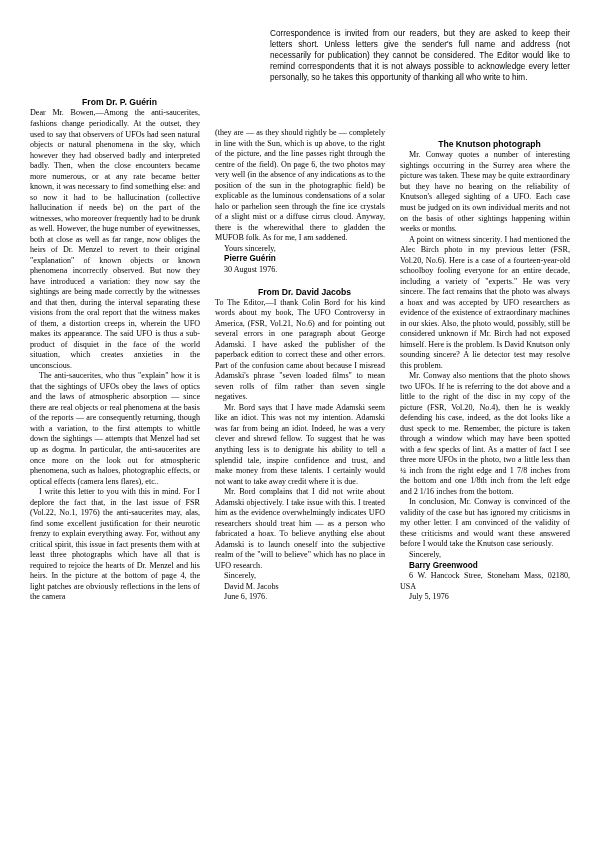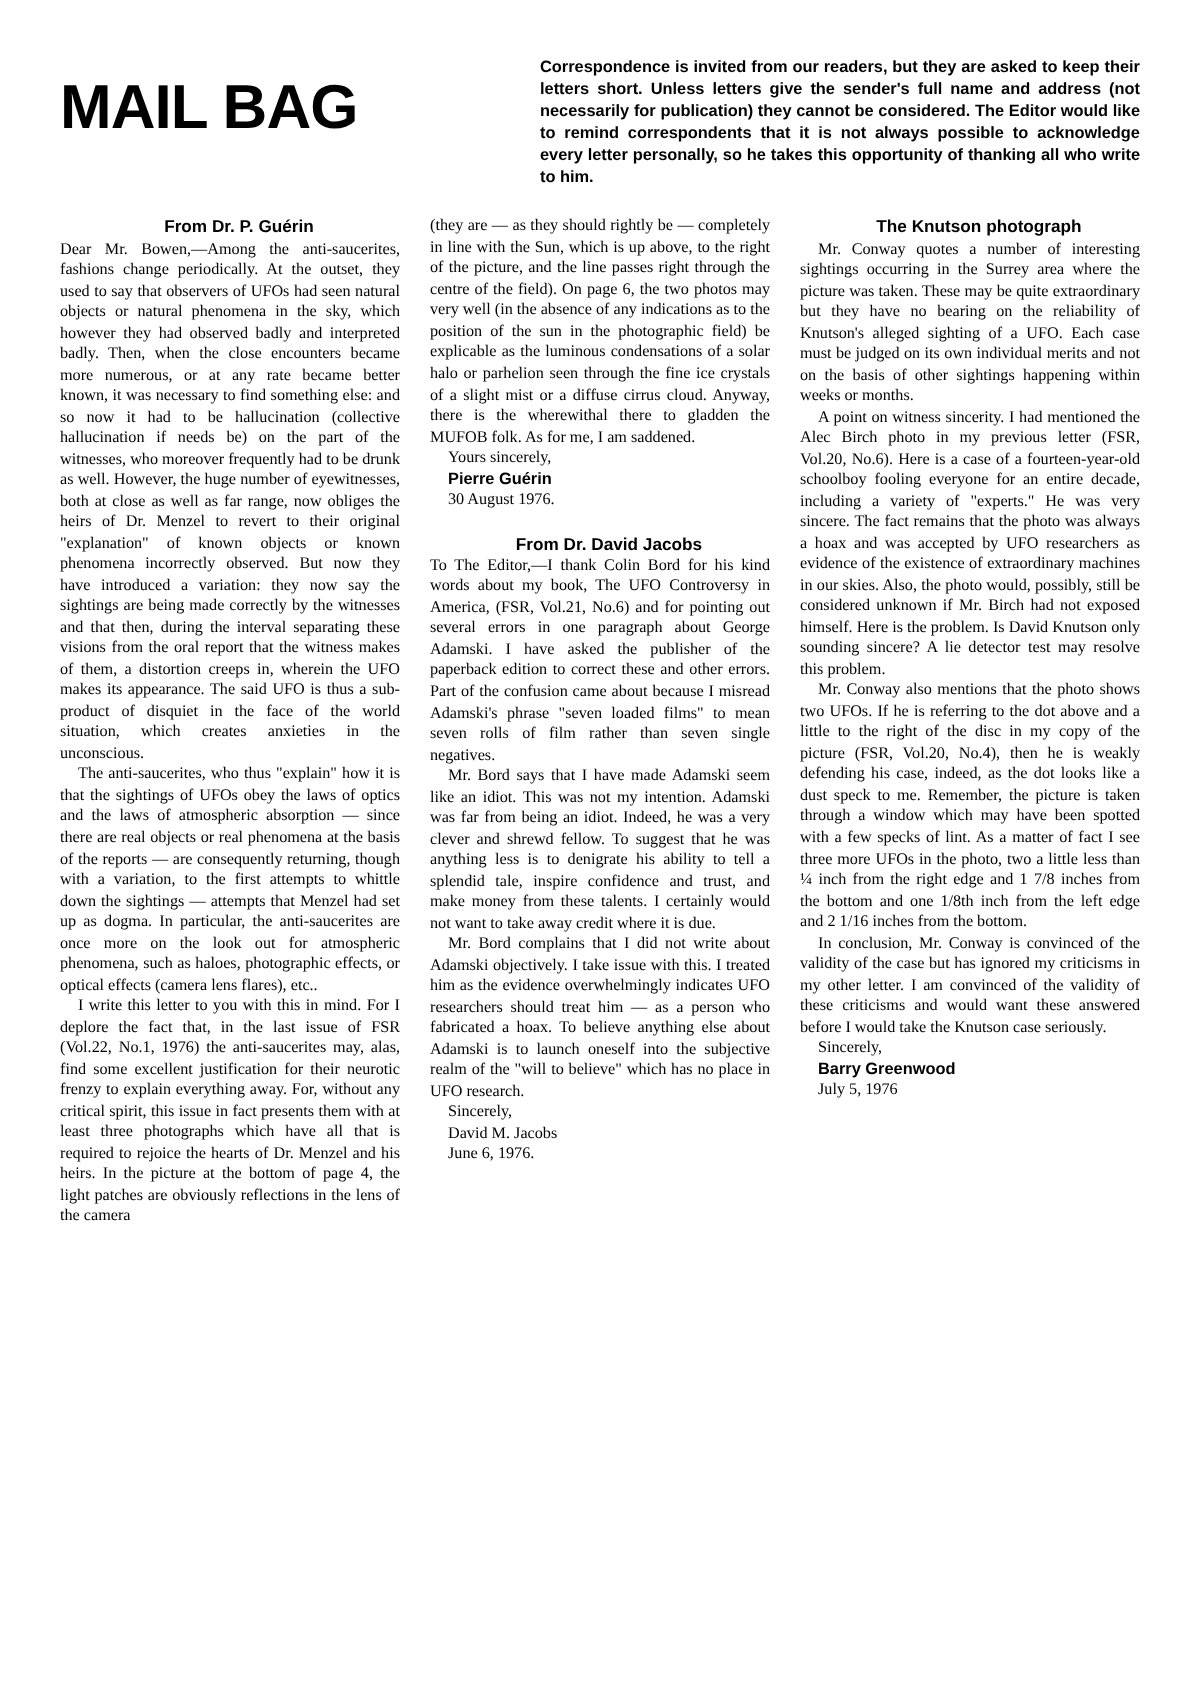--- a/index.html
+++ b/index.html
@@ -32,32 +32,32 @@
     font-family: "Liberation Sans", sans-serif;
     font-weight: bold;
     font-size: 31px;
     letter-spacing: -0.5px;
     line-height: 1;
     padding-top: 10px;
     white-space: nowrap;
   }
   .masthead-note {
     font-family: "Liberation Sans", sans-serif;
-    font-weight: bold;
+    font-weight: normal;
     font-size: 8.2px;
     line-height: 1.35;
     text-align: justify;
     width: 300px;
     margin-left: auto;
   }
   
   .columns {
     display: flex;
     gap: 15px;
-    align-items: flex-start;
+    align-items: flex-end;
   }
   .col {
     width: 170px;
     font-size: 8.1px;
     line-height: 1.3;
     text-align: justify;
   }
   .col p {
     margin: 0;
     text-indent: 9px;
@@ -87,21 +87,20 @@
     text-indent: 0;
     margin: 0;
   }
 </style>
 </head>
 <body>
 
 <div class="page">
 
   <div class="masthead">
-    <div class="mailbag-title">MAIL BAG</div>
     <div class="masthead-note">Correspondence is invited from our readers, but they are asked to keep their letters short. Unless letters give the sender's full name and address (not necessarily for publication) they cannot be considered. The Editor would like to remind correspondents that it is not always possible to acknowledge every letter personally, so he takes this opportunity of thanking all who write to him.</div>
   </div>
 
   <div class="columns">
 
     <div class="col">
       <p class="letter-head">From Dr. P. Guérin</p>
       <p class="noindent">Dear Mr. Bowen,—Among the anti-saucerites, fashions change periodically. At the outset, they used to say that observers of UFOs had seen natural objects or natural phenomena in the sky, which however they had observed badly and interpreted badly. Then, when the close encounters became more numerous, or at any rate became better known, it was necessary to find something else: and so now it had to be hallucination (collective hallucination if needs be) on the part of the witnesses, who moreover frequently had to be drunk as well. However, the huge number of eyewitnesses, both at close as well as far range, now obliges the heirs of Dr. Menzel to revert to their original "explanation" of known objects or known phenomena incorrectly observed. But now they have introduced a variation: they now say the sightings are being made correctly by the witnesses and that then, during the interval separating these visions from the oral report that the witness makes of them, a distortion creeps in, wherein the UFO makes its appearance. The said UFO is thus a sub-product of disquiet in the face of the world situation, which creates anxieties in the unconscious.</p>
       <p>The anti-saucerites, who thus "explain" how it is that the sightings of UFOs obey the laws of optics and the laws of atmospheric absorption — since there are real objects or real phenomena at the basis of the reports — are consequently returning, though with a variation, to the first attempts to whittle down the sightings — attempts that Menzel had set up as dogma. In particular, the anti-saucerites are once more on the look out for atmospheric phenomena, such as haloes, photographic effects, or optical effects (camera lens flares), etc..</p>
       <p>I write this letter to you with this in mind. For I deplore the fact that, in the last issue of FSR (Vol.22, No.1, 1976) the anti-saucerites may, alas, find some excellent justification for their neurotic frenzy to explain everything away. For, without any critical spirit, this issue in fact presents them with at least three photographs which have all that is required to rejoice the hearts of Dr. Menzel and his heirs. In the picture at the bottom of page 4, the light patches are obviously reflections in the lens of the camera</p>
@@ -124,17 +123,18 @@
     </div>
 
     <div class="col">
       <p class="letter-head">The Knutson photograph</p>
       <p>Mr. Conway quotes a number of interesting sightings occurring in the Surrey area where the picture was taken. These may be quite extraordinary but they have no bearing on the reliability of Knutson's alleged sighting of a UFO. Each case must be judged on its own individual merits and not on the basis of other sightings happening within weeks or months.</p>
       <p>A point on witness sincerity. I had mentioned the Alec Birch photo in my previous letter (FSR, Vol.20, No.6). Here is a case of a fourteen-year-old schoolboy fooling everyone for an entire decade, including a variety of "experts." He was very sincere. The fact remains that the photo was always a hoax and was accepted by UFO researchers as evidence of the existence of extraordinary machines in our skies. Also, the photo would, possibly, still be considered unknown if Mr. Birch had not exposed himself. Here is the problem. Is David Knutson only sounding sincere? A lie detector test may resolve this problem.</p>
       <p>Mr. Conway also mentions that the photo shows two UFOs. If he is referring to the dot above and a little to the right of the disc in my copy of the picture (FSR, Vol.20, No.4), then he is weakly defending his case, indeed, as the dot looks like a dust speck to me. Remember, the picture is taken through a window which may have been spotted with a few specks of lint. As a matter of fact I see three more UFOs in the photo, two a little less than ¼ inch from the right edge and 1 7/8 inches from the bottom and one 1/8th inch from the left edge and 2 1/16 inches from the bottom.</p>
       <p>In conclusion, Mr. Conway is convinced of the validity of the case but has ignored my criticisms in my other letter. I am convinced of the validity of these criticisms and would want these answered before I would take the Knutson case seriously.</p>
       <p class="sig-line">Sincerely,</p>
       <p class="sig-name">Barry Greenwood</p>
+      <p class="sig-line">6 W. Hancock Stree, Stoneham Mass, 02180, USA</p>
       <p class="sig-line">July 5, 1976</p>
     </div>
 
   </div>
 </div>
 
 </body></html>

